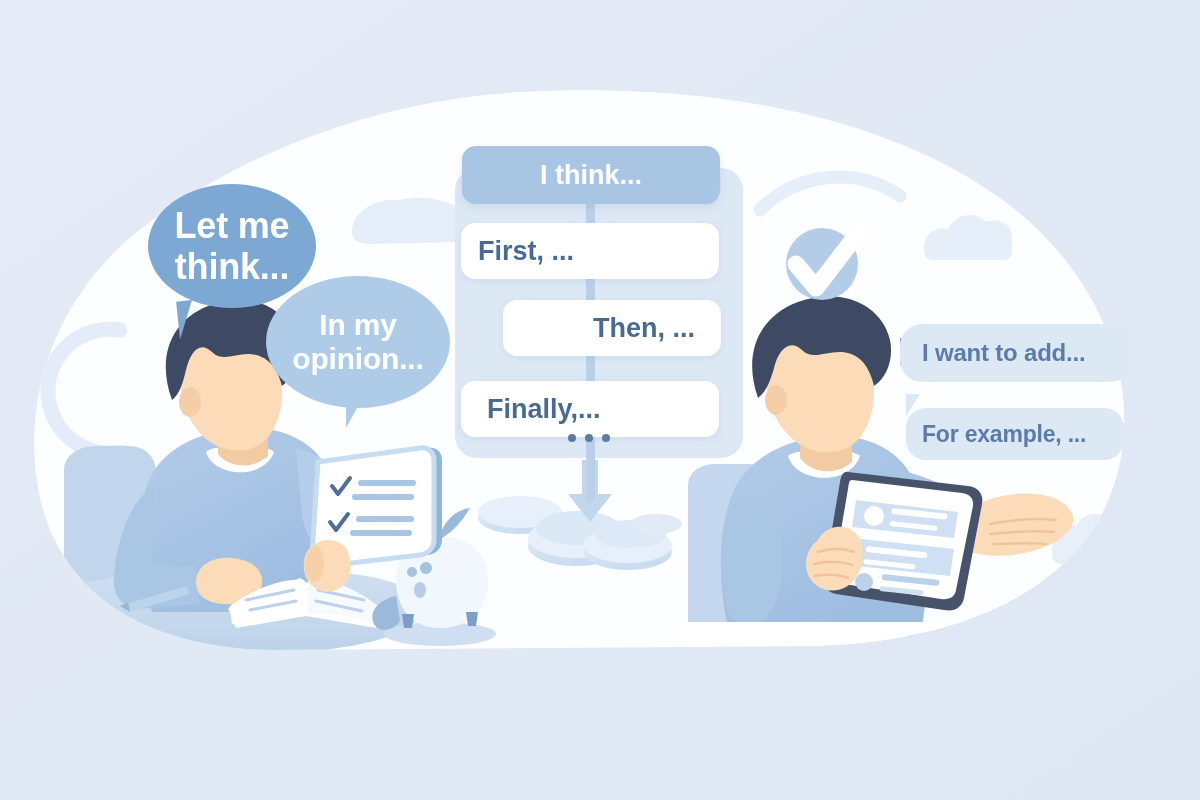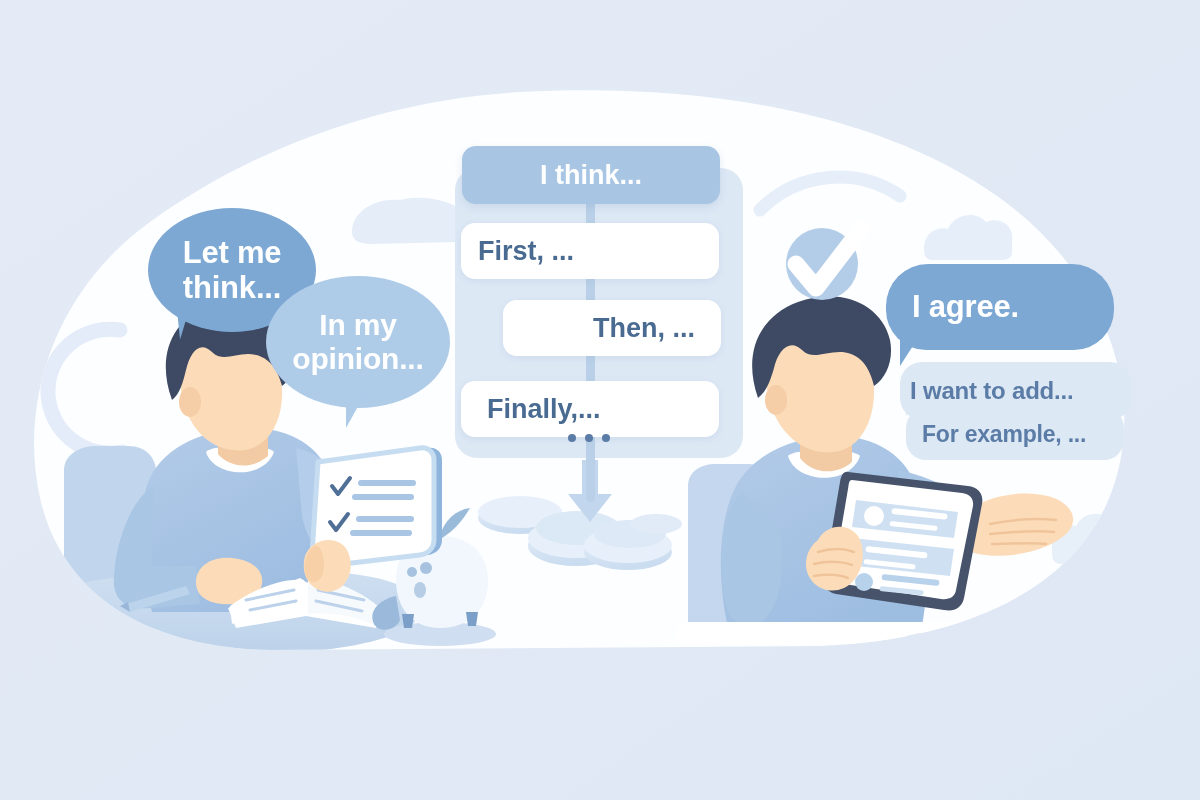--- a/index.html
+++ b/index.html
@@ -29,22 +29,22 @@
   }
   .bubble-oval { border-radius: 50%; }
   .bubble-strong { background: #7da8d4; color: #ffffff; }
   .bubble-soft   { background: #aecbe8; color: #ffffff; }
   .bubble-pale   { background: #dde8f5; color: #5b7ca6; }
 
   .tail { position: absolute; width: 0; height: 0; }
 
   
   #bub-let-me {
-    left: 148px; top: 208px; width: 168px; height: 124px;
-    font-size: 31px; font-weight: 700;
+    left: 148px; top: 184px; width: 168px; height: 124px;
+    font-size: 36px; font-weight: 700;
   }
   #bub-let-me-tail {
     left: 178px; top: 300px;
     border-left: 16px solid #7da8d4;
     border-right: 14px solid transparent;
     border-bottom: 38px solid transparent;
     transform: rotate(-6deg);
   }
 
   
@@ -66,24 +66,24 @@
     font-size: 31px; font-weight: 700;
     justify-content: flex-start; padding-left: 26px;
   }
   #bub-agree-tail {
     left: 900px; top: 338px;
     border-left: 18px solid #7da8d4;
     border-right: 10px solid transparent;
     border-bottom: 28px solid transparent;
   }
   #bub-want-add {
-    left: 900px; top: 362px; width: 232px; height: 58px;
+    left: 900px; top: 324px; width: 232px; height: 58px;
     border-radius: 22px;
     font-size: 24px; font-weight: 600;
-    justify-content: flex-start; padding-left: 10px;
+    justify-content: flex-start; padding-left: 22px;
   }
   #bub-want-add-tail {
     left: 906px; top: 394px;
     border-left: 14px solid #dde8f5;
     border-right: 8px solid transparent;
     border-bottom: 22px solid transparent;
   }
   #bub-for-example {
     left: 906px; top: 408px; width: 218px; height: 52px;
     border-radius: 20px;
@@ -370,20 +370,19 @@
 
   <div class="bubble bubble-oval bubble-strong" id="bub-let-me">Let me
 think...</div>
   <div class="tail" id="bub-let-me-tail"></div>
 
   <div class="bubble bubble-oval bubble-soft" id="bub-in-my">In my
 opinion...</div>
   <div class="tail" id="bub-in-my-tail"></div>
 
   <div class="tail" id="bub-agree-tail"></div>
-  <div class="bubble bubble-strong" id="bub-agree">I agree.</div>
 
   <div class="tail" id="bub-want-add-tail"></div>
   <div class="bubble bubble-pale" id="bub-want-add">I want to add...</div>
 
   <div class="bubble bubble-pale" id="bub-for-example">For example, ...</div>
 
 </div>
 
 </body></html>

